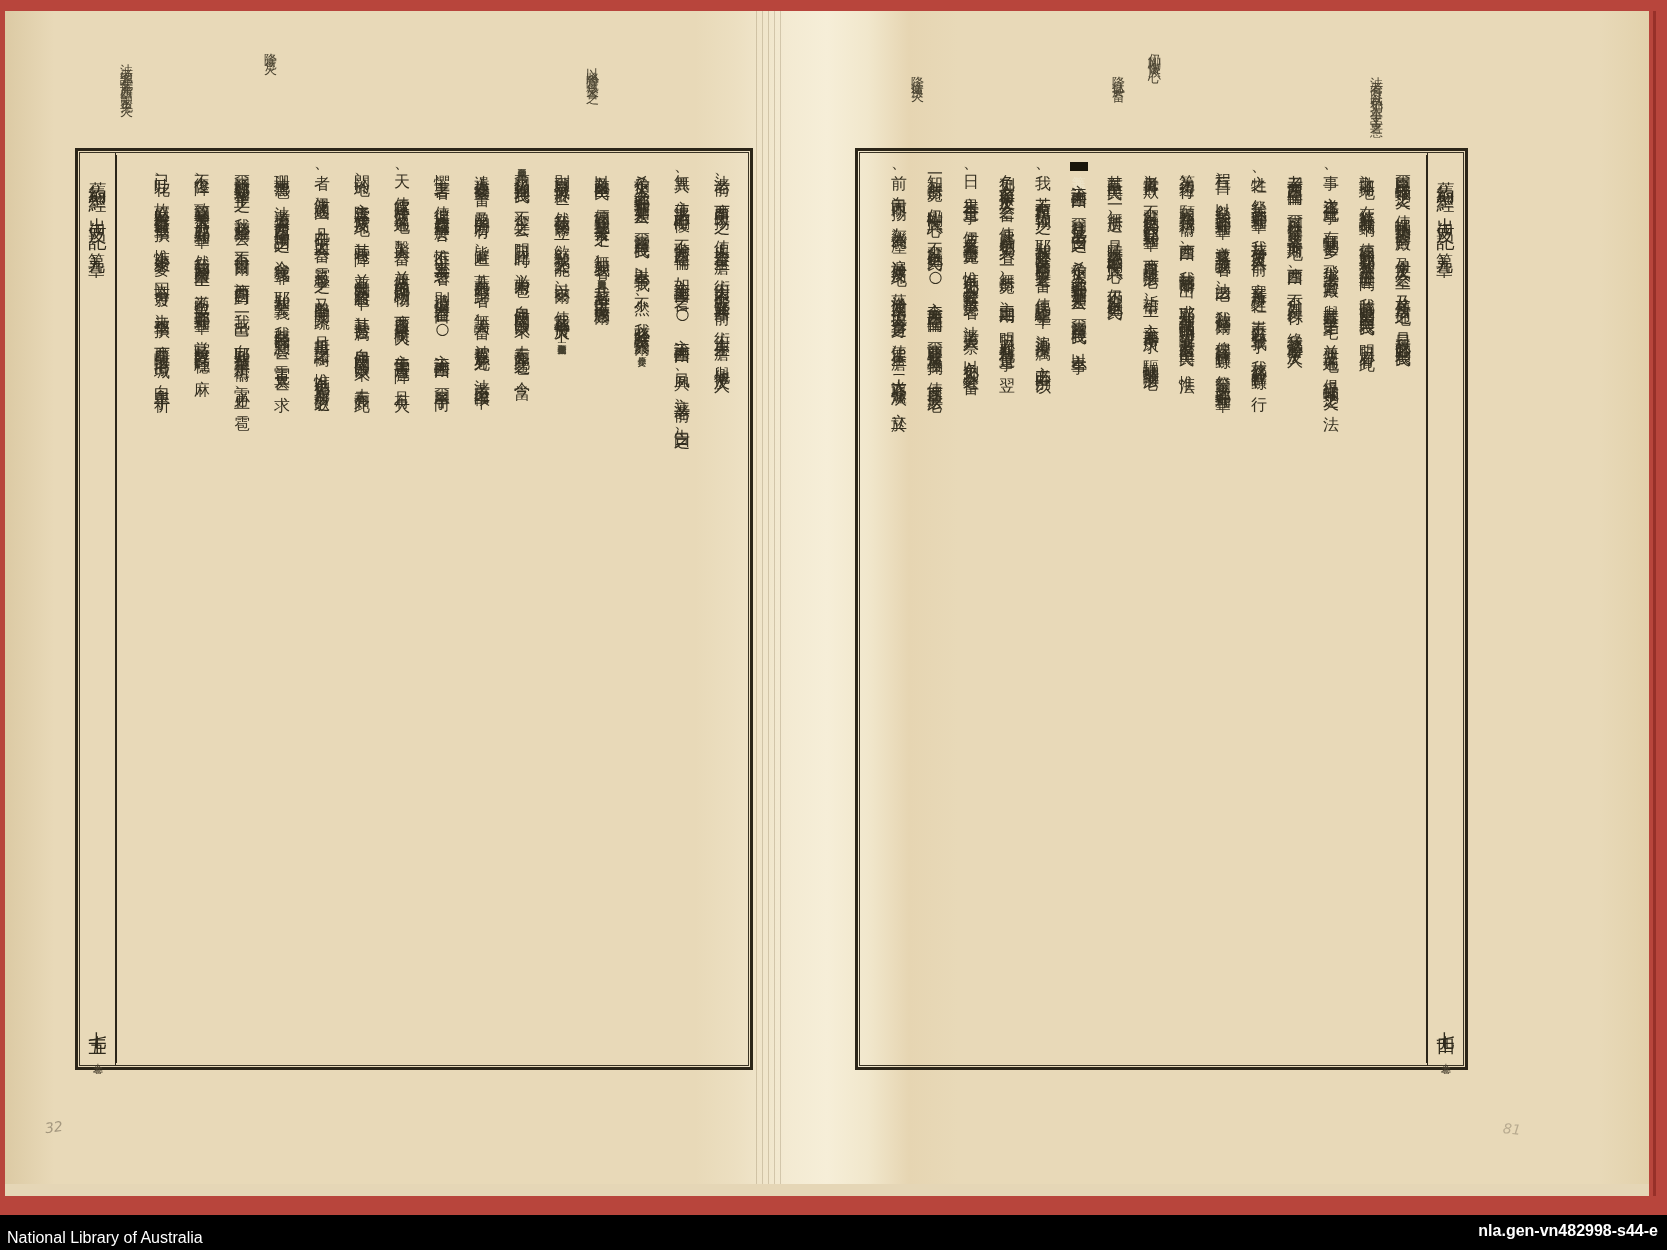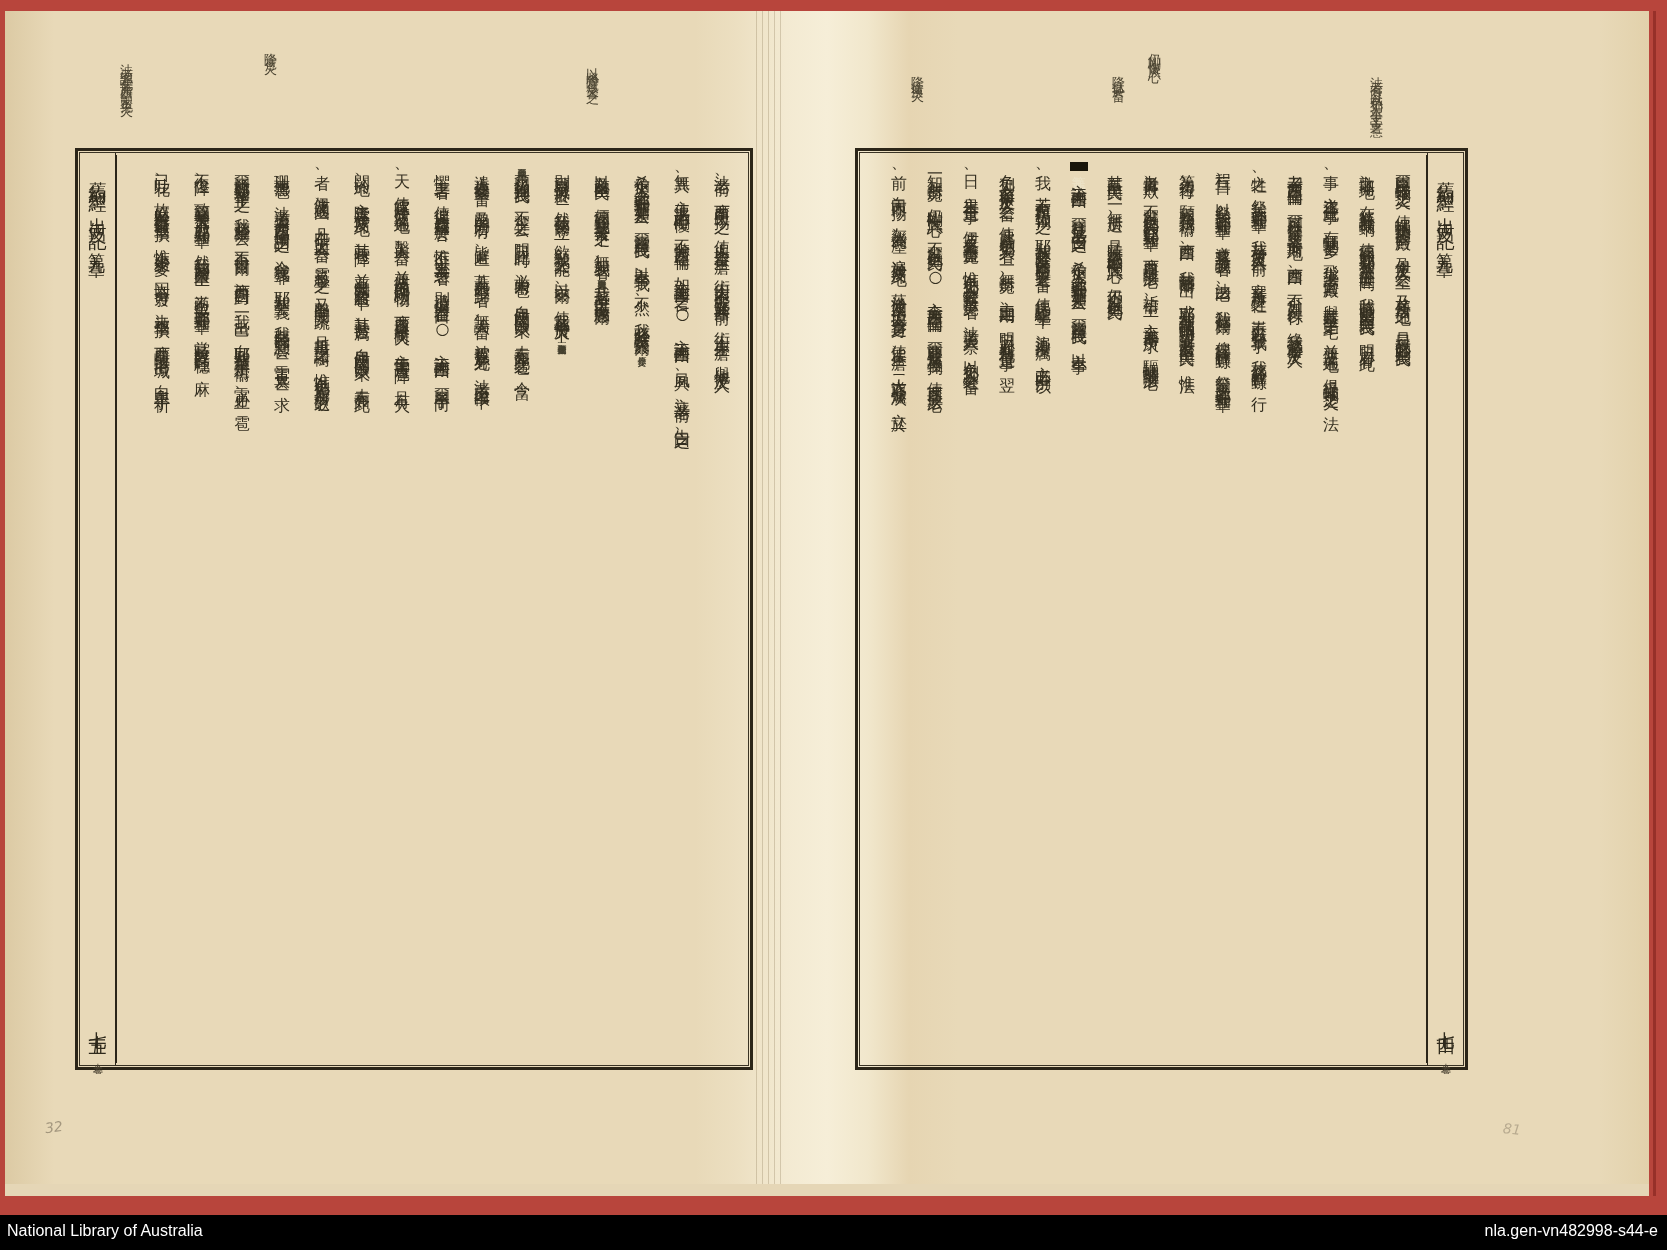--- a/index.html
+++ b/index.html
@@ -52,22 +52,22 @@
   .mn-l2{left:256px;top:32px;height:75px;}
   .mn-l3{left:112px;top:42px;height:110px;}
   
   .pencil{position:absolute;color:rgba(95,85,70,0.5);font-size:14px;font-style:italic;
           font-family:"DejaVu Sans",sans-serif;}
   .pencil-l{left:40px;top:1108px;transform:rotate(-8deg);}
   .pencil-r{left:1498px;top:1110px;transform:rotate(6deg);opacity:.7;}
   
   .footer{position:absolute;left:0;right:0;bottom:0;height:35px;background:#000;color:#fff;
           font-family:"Liberation Sans",sans-serif;font-size:16px;}
-  .footer-left{position:absolute;left:7px;top:7px;}
-  .footer-right{position:absolute;right:9px;top:7px;}
+  .footer-left{position:absolute;left:7px;top:14px;}
+  .footer-right{position:absolute;right:9px;top:7px;font-weight:bold;}
 </style>
 </head>
 <body>
 
 <div class="stage">
   <div class="scan">
     <div class="paper">
       <div class="gutter-lines"></div>
 
       <div class="mnote mn-r1">法老有容以色列人事上帝之意</div>

